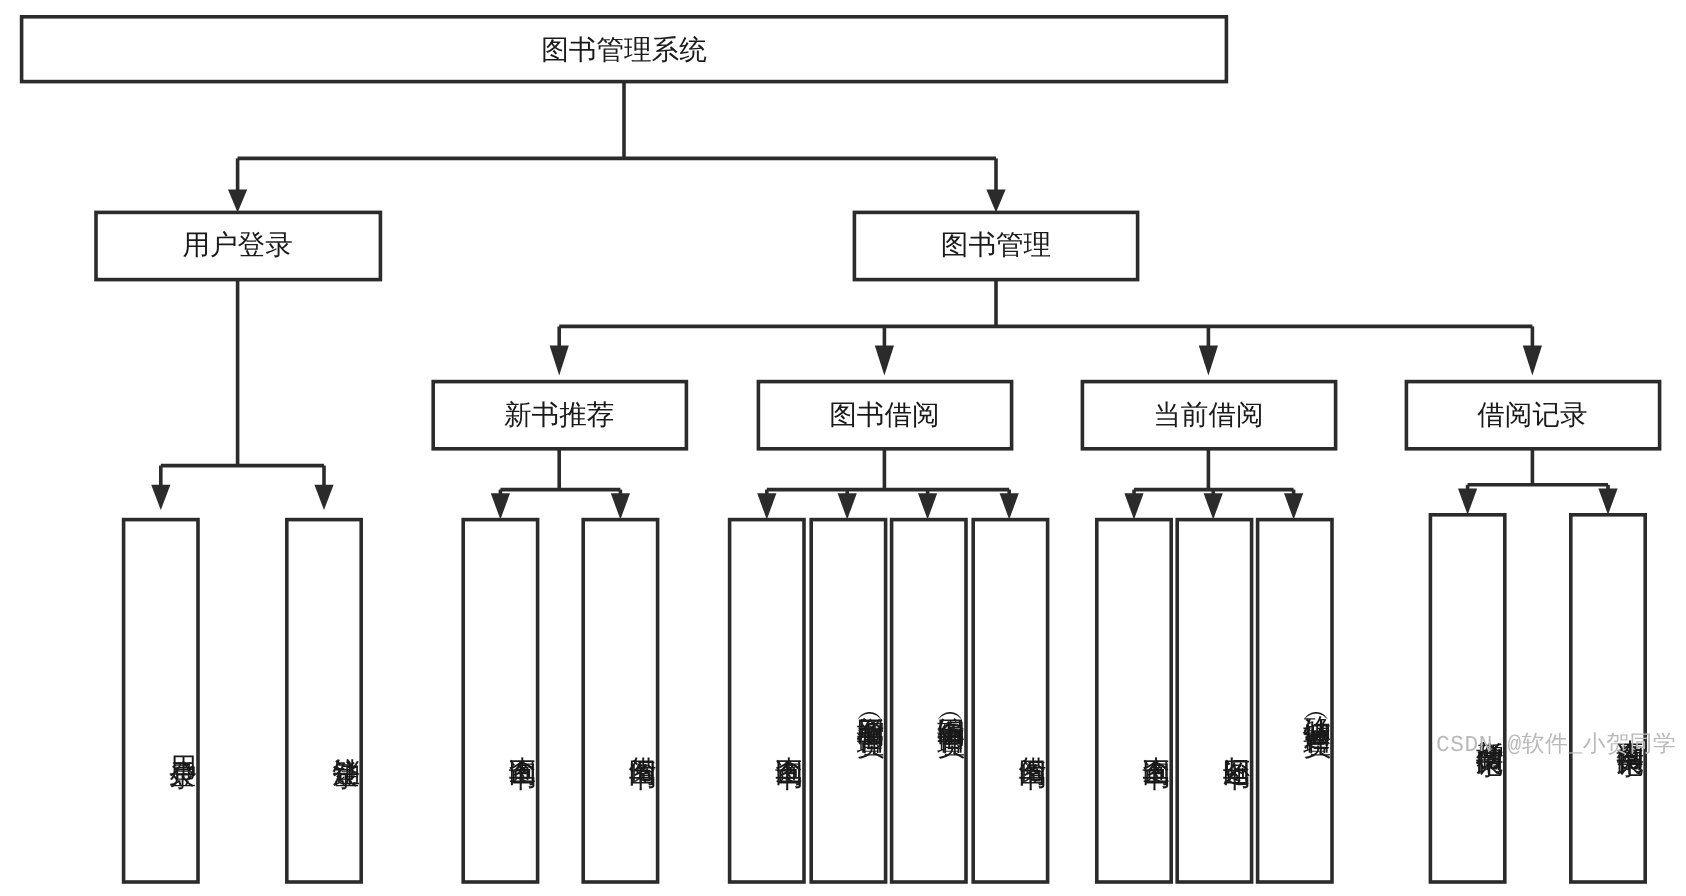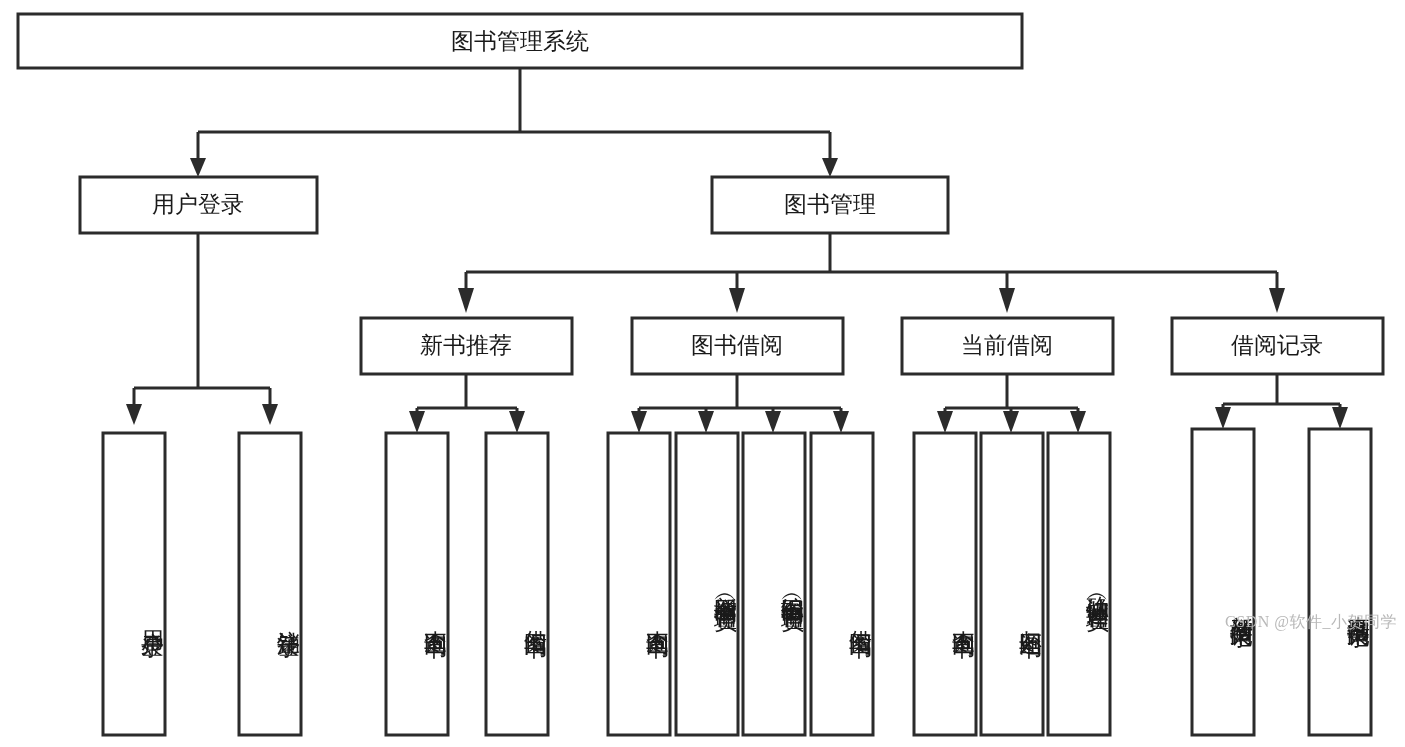--- a/index.html
+++ b/index.html
@@ -60,22 +60,22 @@
     display: flex;
     align-items: flex-start;
     justify-content: center;
     white-space: nowrap;
     pointer-events: none;
   }
   .watermark {
     position: absolute;
     right: 8px;
     bottom: 6px;
-    font-family: Liberation Serif, serif;
-    font-size: 16px;
+    font-family: Liberation Mono, monospace;
+    font-size: 19px;
     color: #b9b9b9;
     white-space: nowrap;
     letter-spacing: 0.5px;
   }
 </style>
 </head>
 <body>
 
 <div id="diagram-root">
 

